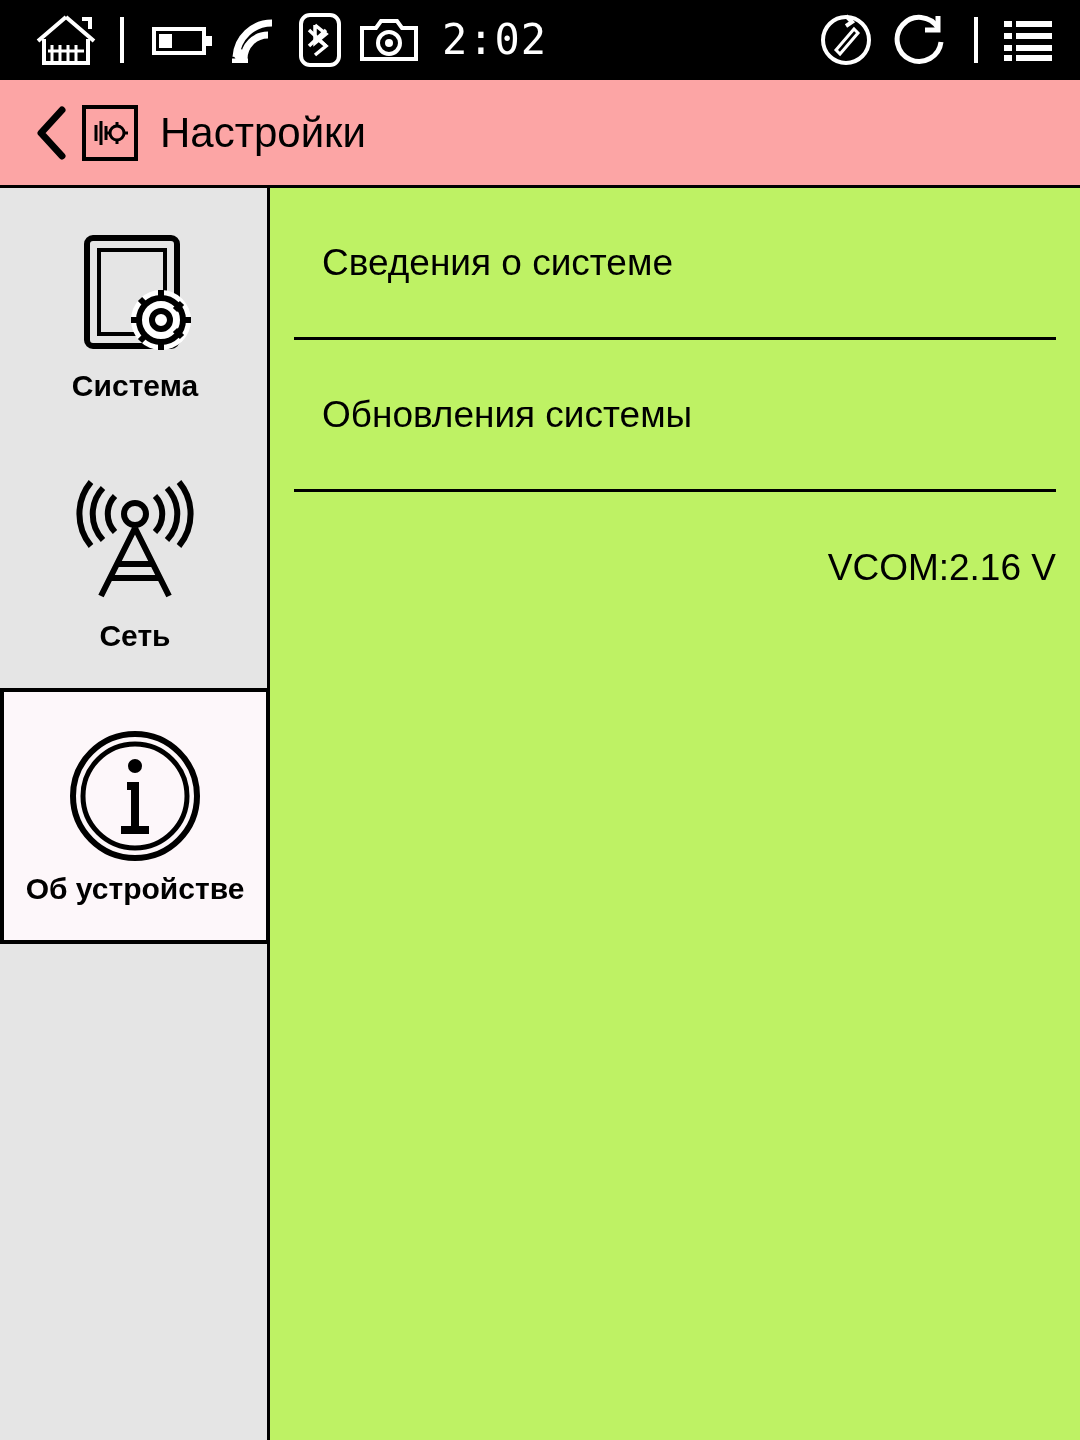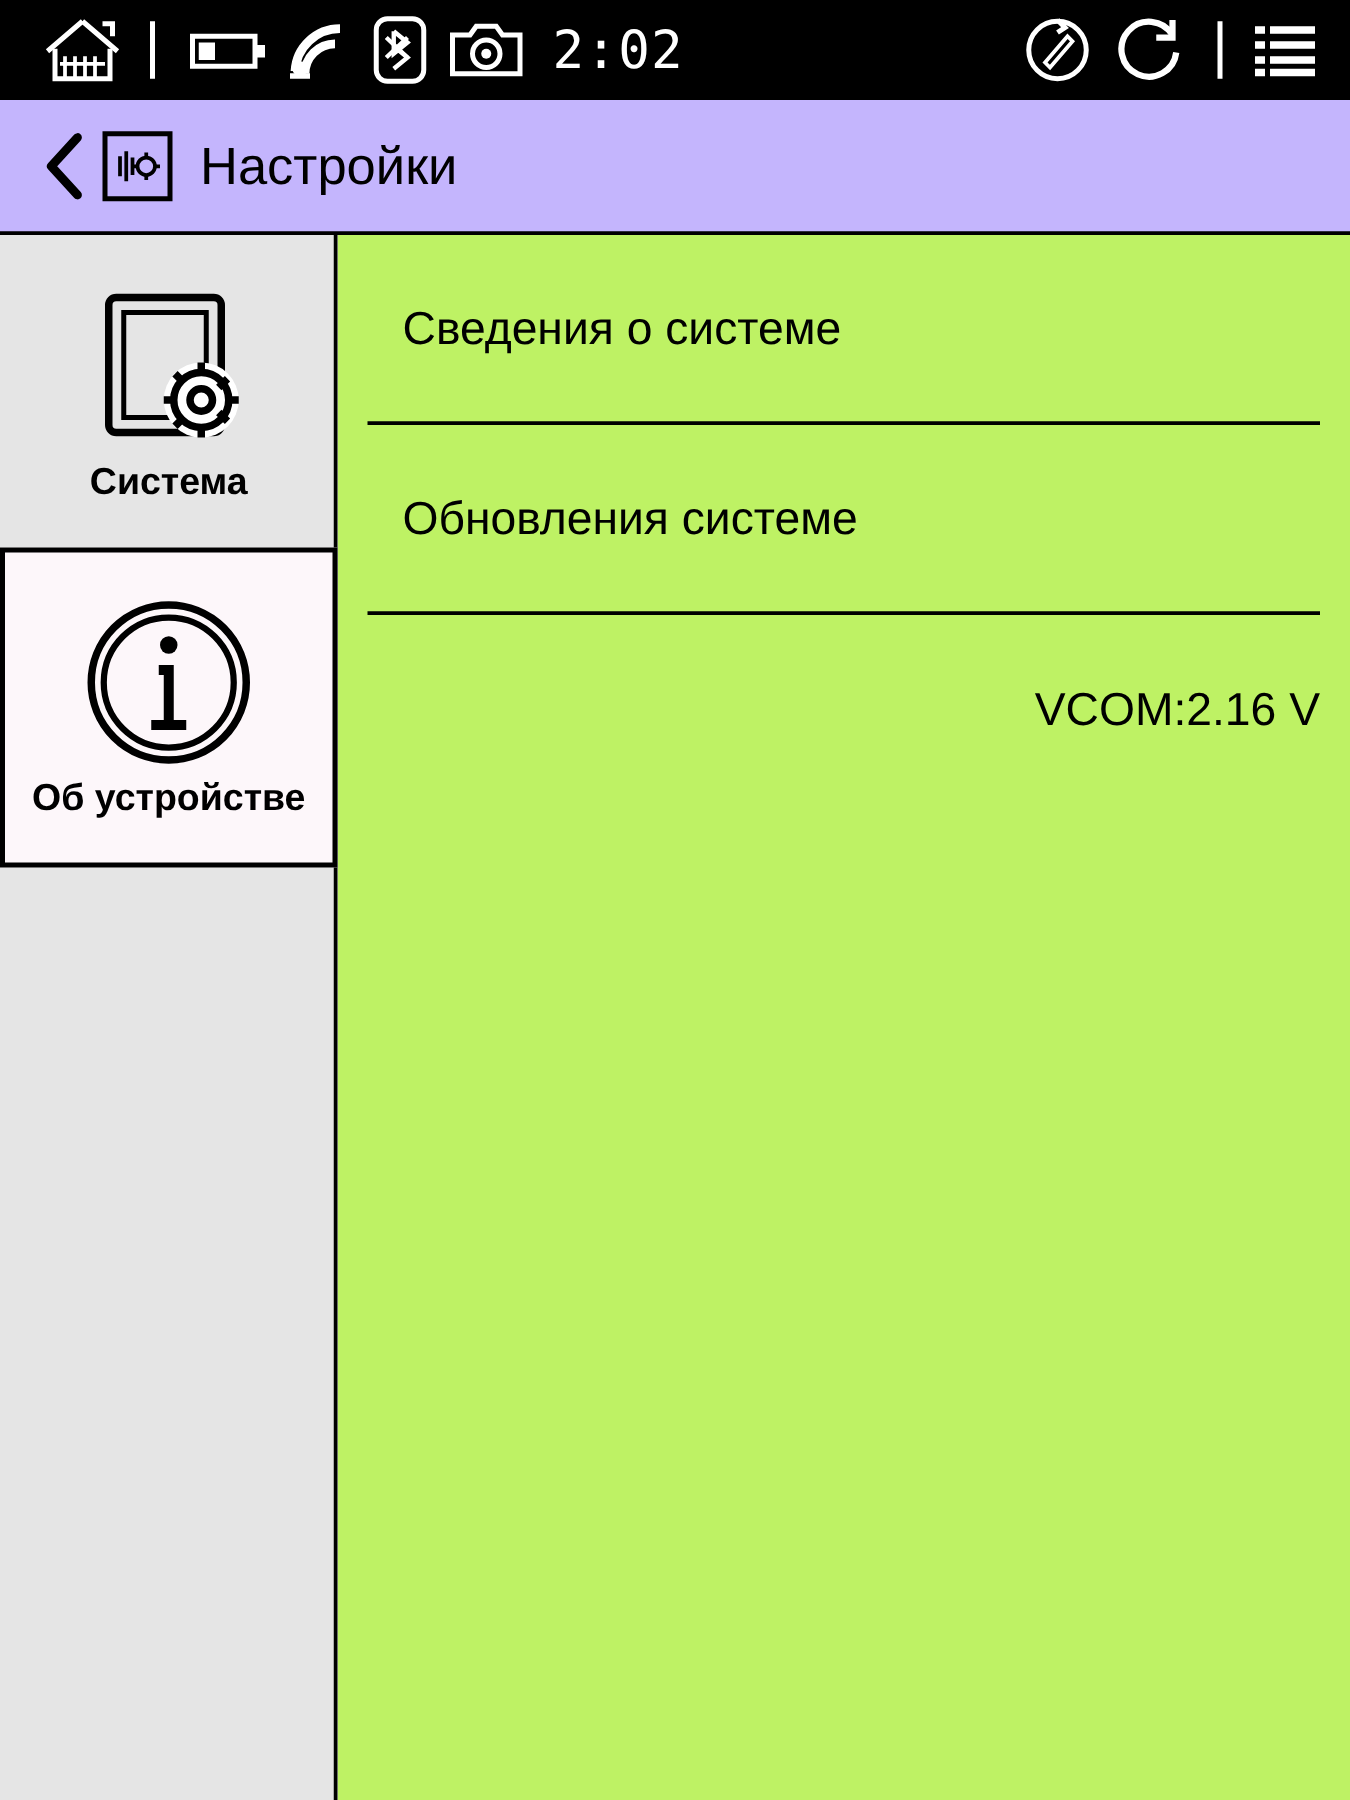--- a/index.html
+++ b/index.html
@@ -48,21 +48,21 @@
     height: 80px;
     display: flex;
     align-items: center;
     gap: 20px;
   }
 
   
   .titlebar {
     width: 1080px;
     height: 108px;
-    background: #c4b5fd;
+    background: #fca5a5;
     display: flex;
     align-items: center;
     padding-left: 34px;
     border-bottom: 3px solid #000;
   }
   .back-chevron {
     width: 34px;
     height: 54px;
     margin-right: 14px;
     display: flex;
@@ -252,40 +252,56 @@
           <circle cx="96" cy="92" r="22" stroke="#000" stroke-width="6" fill="none"></circle>
           <circle cx="96" cy="92" r="9" stroke="#000" stroke-width="6" fill="none"></circle>
           <path d="M96 62 L96 72 M96 112 L96 122 M66 92 L76 92 M116 92 L126 92 M75 71 L82 78 M110 102 L117 109 M117 75 L110 82 M82 106 L75 113" stroke="#000" stroke-width="6"></path>
         </svg>
       </span>
       <span class="lbl">Система</span>
     </div>
 
 
 
+    <div class="side-item">
+      <span class="ico">
+        <svg width="140" height="130" viewBox="0 0 140 130">
+          <circle cx="70" cy="36" r="11" stroke="#000" stroke-width="6" fill="none"></circle>
+          <path d="M50 18 A26 26 0 0 0 50 54" stroke="#000" stroke-width="6" fill="none"></path>
+          <path d="M38 10 A38 38 0 0 0 38 62" stroke="#000" stroke-width="6" fill="none"></path>
+          <path d="M26 4 A50 50 0 0 0 26 68" stroke="#000" stroke-width="6" fill="none"></path>
+          <path d="M90 18 A26 26 0 0 1 90 54" stroke="#000" stroke-width="6" fill="none"></path>
+          <path d="M102 10 A38 38 0 0 1 102 62" stroke="#000" stroke-width="6" fill="none"></path>
+          <path d="M114 4 A50 50 0 0 1 114 68" stroke="#000" stroke-width="6" fill="none"></path>
+          <path d="M70 50 L36 118 M70 50 L104 118" stroke="#000" stroke-width="6" fill="none"></path>
+          <path d="M52 86 L88 86 M45 100 L95 100" stroke="#000" stroke-width="6"></path>
+        </svg>
+      </span>
+      <span class="lbl">Сеть</span>
+    </div>
 
     <div class="side-item selected">
       <span class="ico">
         <svg width="140" height="140" viewBox="0 0 140 140">
           <circle cx="70" cy="70" r="62" stroke="#000" stroke-width="6" fill="none"></circle>
           <circle cx="70" cy="70" r="52" stroke="#000" stroke-width="5" fill="none"></circle>
           <circle cx="70" cy="40" r="7" fill="#000"></circle>
           <path d="M62 56 L74 56 L74 100 L84 100 L84 108 L56 108 L56 100 L66 100 L66 64 L62 64 Z" fill="#000"></path>
         </svg>
       </span>
       <span class="lbl">Об устройстве</span>
     </div>
 
   </div>
 
   <div class="content">
     <div class="row">
       <span class="row-label">Сведения о системе</span>
     </div>
     <div class="row">
-      <span class="row-label">Обновления системе</span>
+      <span class="row-label">Обновления системы</span>
     </div>
     <div class="row last">
       <span class="row-label">VCOM:2.16 V</span>
     </div>
   </div>
 
 </div>
 
 </body></html>

